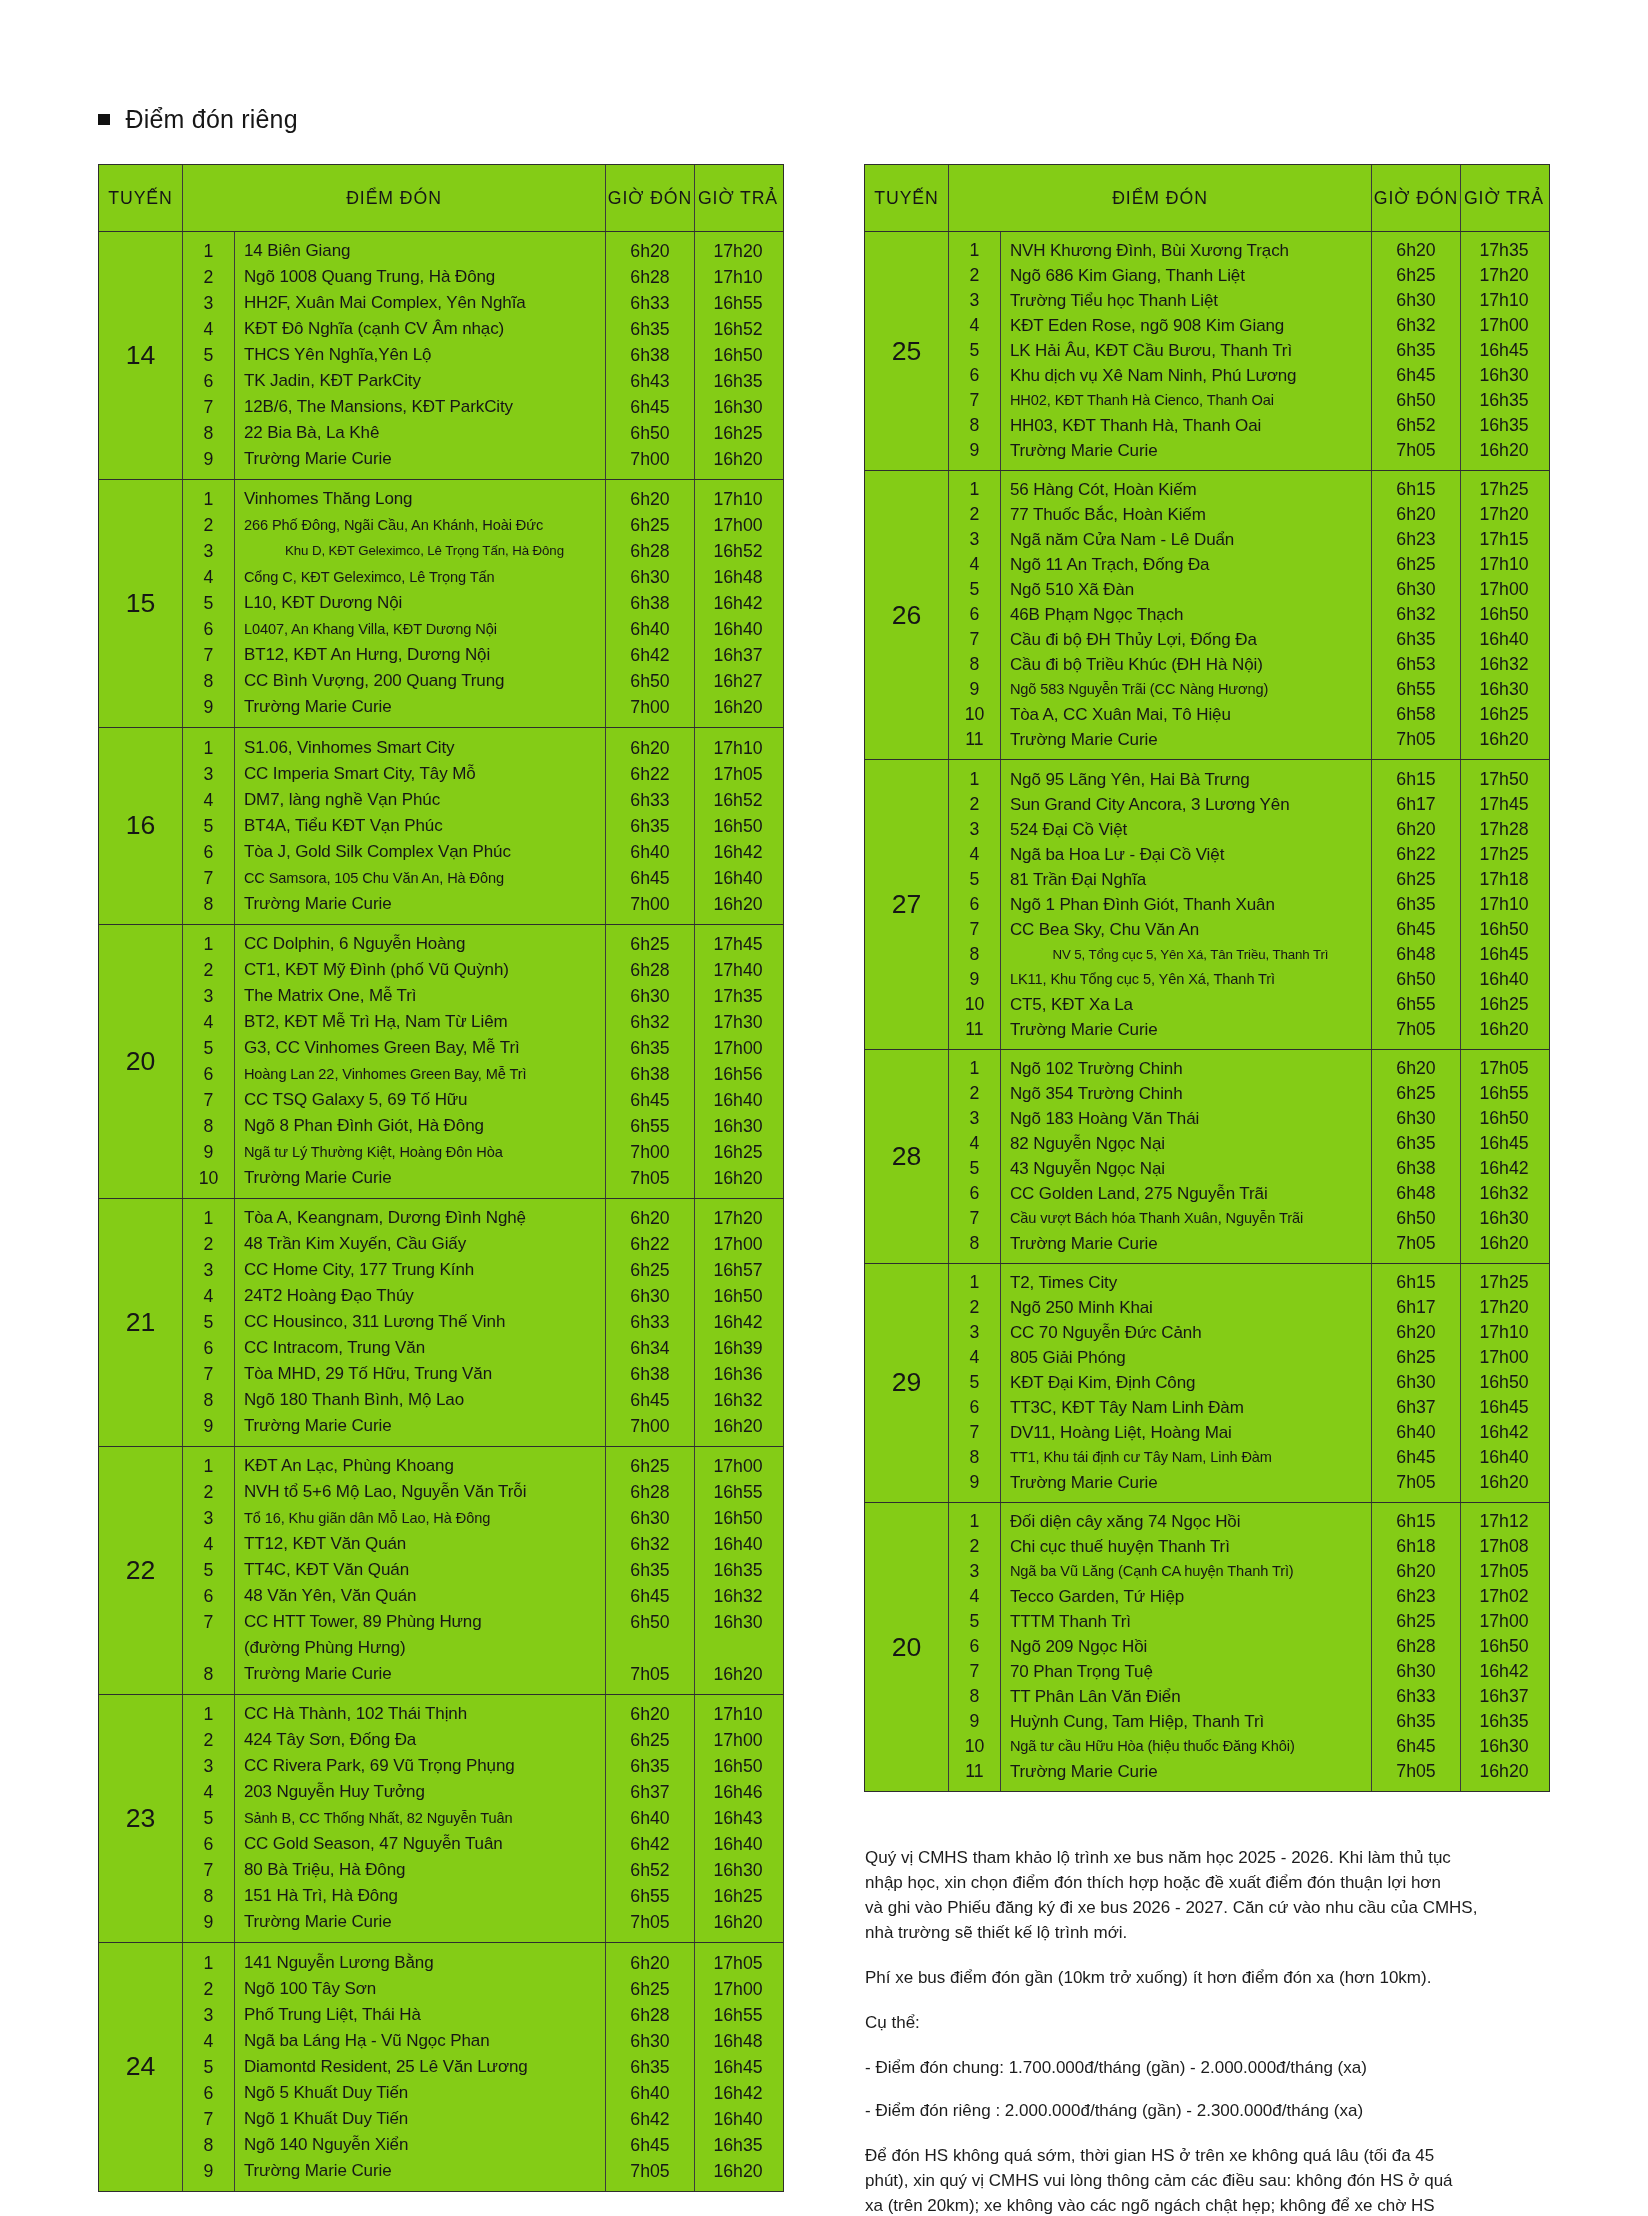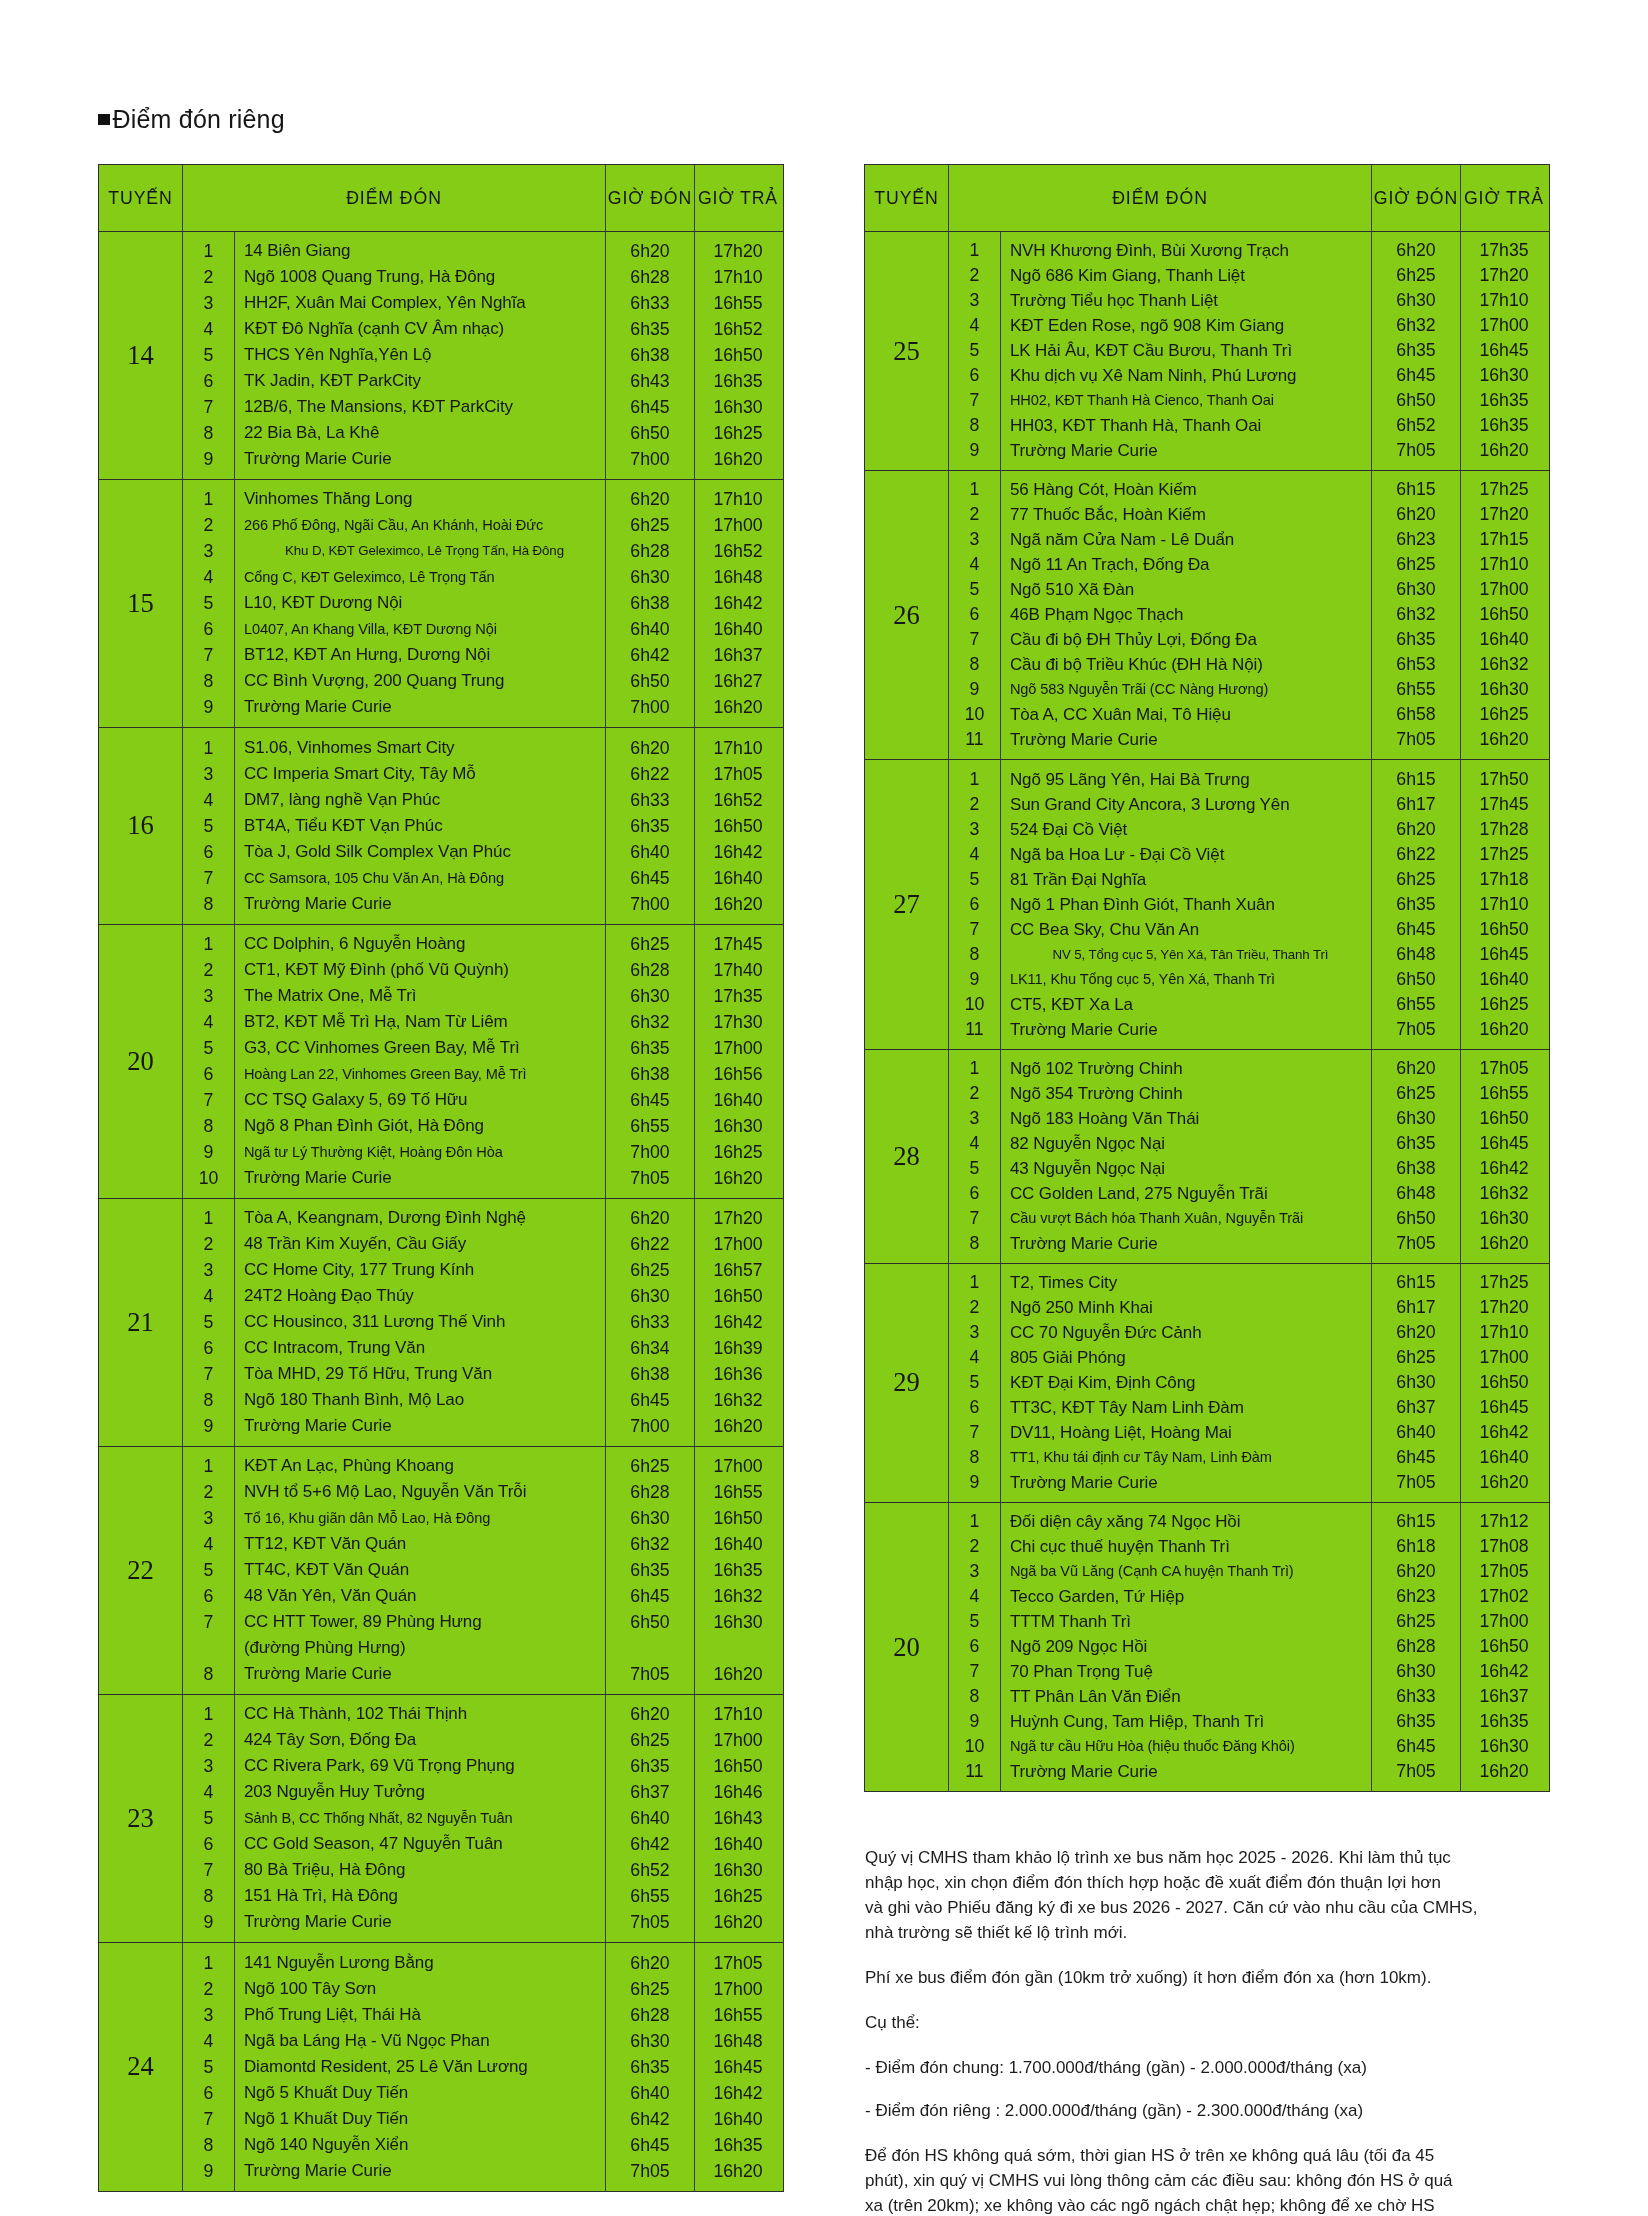--- a/index.html
+++ b/index.html
@@ -1,37 +1,37 @@
 <!DOCTYPE html>
 <html style="font-size:7px"><head>
 <meta charset="utf-8">
 <style>
   html,body{margin:0;padding:0;background:#fff;}
   #page{position:relative;width:1649px;height:2332px;background:#ffffff;overflow:hidden;
         font-family:"Liberation Sans","DejaVu Sans",sans-serif;color:#161616;}
 
   
-  .doc-title{position:absolute;left:98px;top:105px;display:flex;align-items:center;gap:3px;}
+  .doc-title{position:absolute;left:98px;top:105px;display:flex;align-items:center;gap:16px;}
   .bullet-sq{width:11.5px;height:11.5px;background:#111;display:inline-block;}
   .doc-title-text{font-size:25px;letter-spacing:0.2px;}
 
   
   .bus-table{position:absolute;top:164px;width:686px;border:1.8px solid #2e2e2e;box-sizing:border-box;background:#84cc16;}
   #table-left{left:98px;--rh:26px;}
   #table-right{left:864px;--rh:25px;}
 
   .thead{display:grid;grid-template-columns:84px 423px 89px 86px;border-bottom:1.8px solid #2e2e2e;}
   .th{height:66px;line-height:66px;text-align:center;font-size:17.7px;letter-spacing:0.9px;
       border-right:0.9px solid #3c3c3c;box-sizing:border-box;white-space:nowrap;}
   .th:last-child{border-right:none;}
 
   .route-block{display:grid;grid-template-columns:84px 52px 371px 89px 86px;}
   .route-block + .route-block{border-top:1.8px solid #2e2e2e;}
   .route-cell{grid-column:1;display:flex;align-items:center;justify-content:center;
-      font-size:26.6px;border-right:0.9px solid #3c3c3c;box-sizing:border-box;font-family:Liberation Serif, serif;}
+      font-size:26.6px;border-right:0.9px solid #3c3c3c;box-sizing:border-box;}
   .cell{box-sizing:border-box;line-height:var(--rh);min-height:var(--rh);font-size:17.7px;
       border-right:0.9px solid #3c3c3c;align-self:stretch;}
   .cell.last-col{border-right:none;}
   .cell.num{text-align:center;}
   .cell.name{padding-left:8.9px;white-space:pre-line;letter-spacing:-0.1px;font-size:17px;}
   .cell.name.tight{font-size:14.6px;}
   .cell.name.tighter{font-size:13.3px;text-align:center;}
   .cell.time{text-align:center;}
   .cell.row-first{padding-top:6.2px;}
   .cell.row-last{padding-bottom:7px;}

